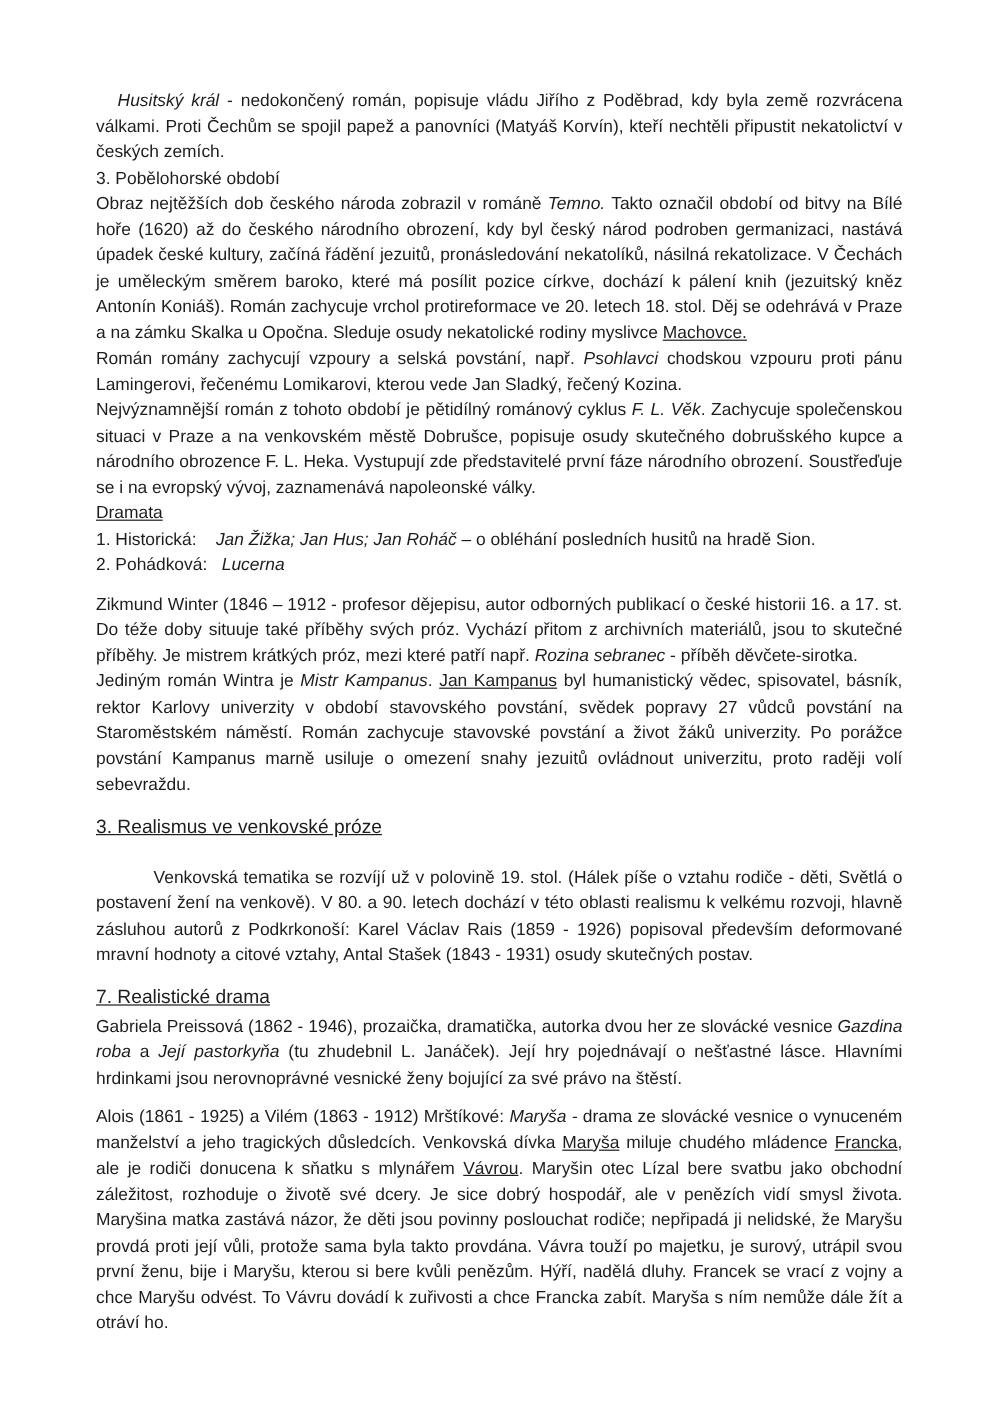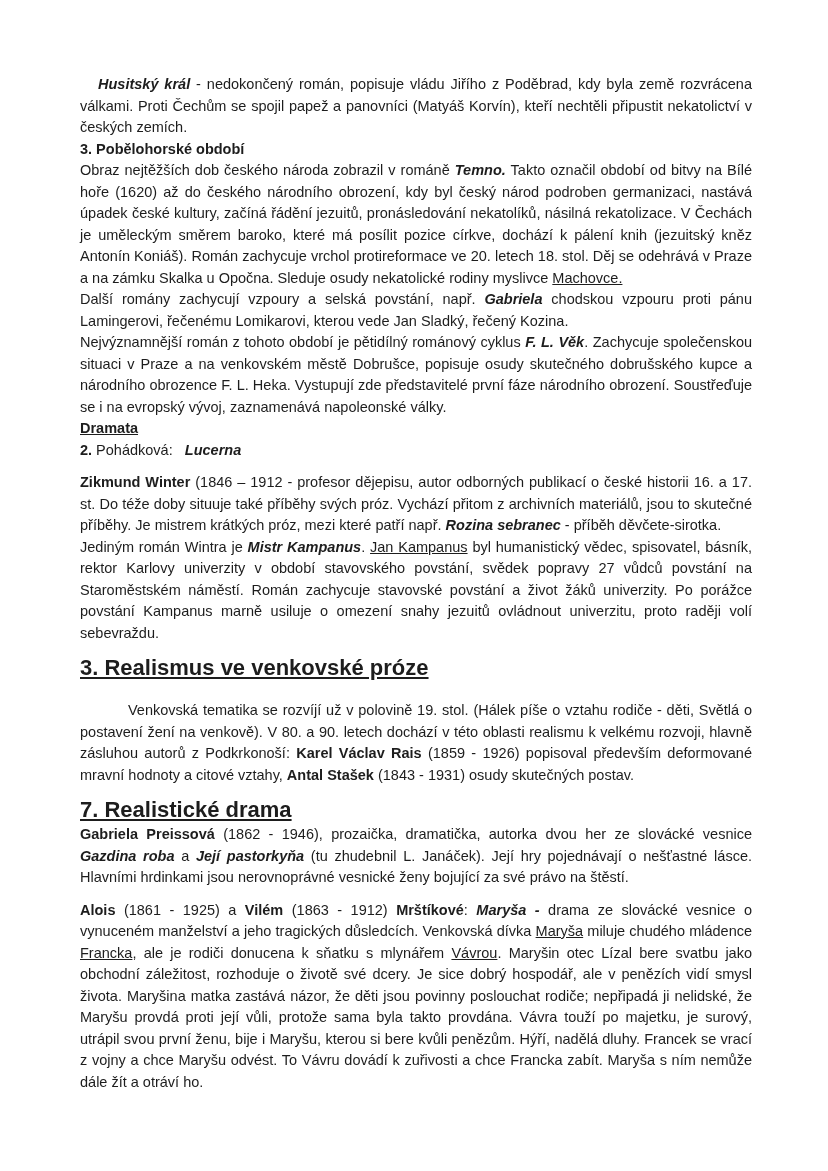--- a/index.html
+++ b/index.html
@@ -17,44 +17,45 @@
     font-family: "Liberation Sans", sans-serif;
     font-size: 14.5px;
     line-height: 21.5px;
     color: #1d1d1d;
     overflow: hidden;
   }
   .doc-body p {
     margin: 0;
     text-align: justify;
   }
-  .doc-body .b { font-weight: bold; }
+  .doc-body .b { font-weight: normal; }
   .doc-body .i { font-style: italic; }
   .doc-body .u { text-decoration: underline; }
   .doc-body .indent-small { text-indent: 18px; }
   .doc-body .indent-large { text-indent: 48px; margin-top: 20px; }
   .doc-body p.section-heading {
-    font-size: 22px;
+    font-size: 16px;
     line-height: 25px;
     text-align: left;
     margin-bottom: 2px;
   }
   .doc-body .spacer { height: 11px; }
 </style>
 </head>
 <body>
 
 <div class="page">
   <div class="doc-body">
       <p class="paragraph indent-small"><span class="b i">Husitský král</span><span class=""> - nedokončený román, popisuje vládu Jiřího z Poděbrad, kdy byla země rozvrácena válkami. Proti Čechům se spojil papež a panovníci (Matyáš Korvín), kteří nechtěli připustit nekatolictví v českých zemích.</span></p>
       <p class="subheading"><span class="b">3. Pobělohorské období</span></p>
       <p class="paragraph"><span class="">Obraz nejtěžších dob českého národa zobrazil v románě </span><span class="b i">Temno.</span><span class=""> Takto označil období od bitvy na Bílé hoře (1620) až do českého národního obrození, kdy byl český národ podroben germanizaci, nastává úpadek české kultury, začíná řádění jezuitů, pronásledování nekatolíků, násilná rekatolizace. V Čechách je uměleckým směrem baroko, které má posílit pozice církve, dochází k pálení knih (jezuitský kněz Antonín Koniáš). Román zachycuje vrchol protireformace ve 20. letech 18. stol. Děj se odehrává v Praze a na zámku Skalka u Opočna. Sleduje osudy nekatolické rodiny myslivce </span><span class="u">Machovce.</span></p>
-      <p class="paragraph"><span class="">Další romány zachycují vzpoury a selská povstání, např. </span><span class="b i">Gabriela</span><span class=""> chodskou vzpouru proti pánu Lamingerovi, řečenému Lomikarovi, kterou vede Jan Sladký, řečený Kozina.</span></p>
+      <p class="paragraph"><span class="">Román romány zachycují vzpoury a selská povstání, např. </span><span class="b i">Psohlavci</span><span class=""> chodskou vzpouru proti pánu Lamingerovi, řečenému Lomikarovi, kterou vede Jan Sladký, řečený Kozina.</span></p>
       <p class="paragraph"><span class="">Nejvýznamnější román z tohoto období je pětidílný románový cyklus </span><span class="b i">F. L. Věk</span><span class="">. Zachycuje společenskou situaci v Praze a na venkovském městě Dobrušce, popisuje osudy skutečného dobrušského kupce a národního obrozence F. L. Heka. Vystupují zde představitelé první fáze národního obrození. Soustřeďuje se i na evropský vývoj, zaznamenává napoleonské války.</span></p>
       <p class="subheading"><span class="b u">Dramata</span></p>
+      <p class="paragraph"><span class="b">1.</span><span class=""> Historická:&nbsp;&nbsp;&nbsp;&nbsp;</span><span class="b i">Jan Žižka; Jan Hus; Jan Roháč</span><span class=""> – o obléhání posledních husitů na hradě Sion.</span></p>
       <p class="paragraph"><span class="b">2.</span><span class=""> Pohádková:&nbsp;&nbsp;&nbsp;</span><span class="b i">Lucerna</span></p>
       <div class="spacer"></div>
       <p class="paragraph"><span class="b">Zikmund Winter</span><span class=""> (1846 – 1912 - profesor dějepisu, autor odborných publikací o české historii 16. a 17. st. Do téže doby situuje také příběhy svých próz. Vychází přitom z archivních materiálů, jsou to skutečné příběhy. Je mistrem krátkých próz, mezi které patří např. </span><span class="b i">Rozina sebranec</span><span class=""> - příběh děvčete-sirotka.</span></p>
       <p class="paragraph"><span class="">Jediným román Wintra je </span><span class="b i">Mistr Kampanus</span><span class="">. </span><span class="u">Jan Kampanus</span><span class=""> byl humanistický vědec, spisovatel, básník, rektor Karlovy univerzity v období stavovského povstání, svědek popravy 27 vůdců povstání na Staroměstském náměstí. Román zachycuje stavovské povstání a život žáků univerzity. Po porážce povstání Kampanus marně usiluje o omezení snahy jezuitů ovládnout univerzitu, proto raději volí sebevraždu.</span></p>
       <div class="spacer"></div>
       <p class="section-heading"><span class="b u">3. Realismus ve venkovské próze</span></p>
       <p class="paragraph indent-large"><span class="">Venkovská tematika se rozvíjí už v polovině 19. stol. (Hálek píše o vztahu rodiče - děti, Světlá o postavení žení na venkově). V 80. a 90. letech dochází v této oblasti realismu k velkému rozvoji, hlavně zásluhou autorů z Podkrkonoší: </span><span class="b">Karel Václav Rais</span><span class=""> (1859 - 1926) popisoval především deformované mravní hodnoty a citové vztahy, </span><span class="b">Antal Stašek</span><span class=""> (1843 - 1931) osudy skutečných postav.</span></p>
       <div class="spacer"></div>
       <p class="section-heading"><span class="b u">7. Realistické drama</span></p>
       <p class="paragraph"><span class="b">Gabriela Preissová</span><span class=""> (1862 - 1946), prozaička, dramatička, autorka dvou her ze slovácké vesnice </span><span class="b i">Gazdina roba</span><span class=""> a </span><span class="b i">Její pastorkyňa</span><span class=""> (tu zhudebnil L. Janáček). Její hry pojednávají o nešťastné lásce. Hlavními hrdinkami jsou nerovnoprávné vesnické ženy bojující za své právo na štěstí.</span></p>

